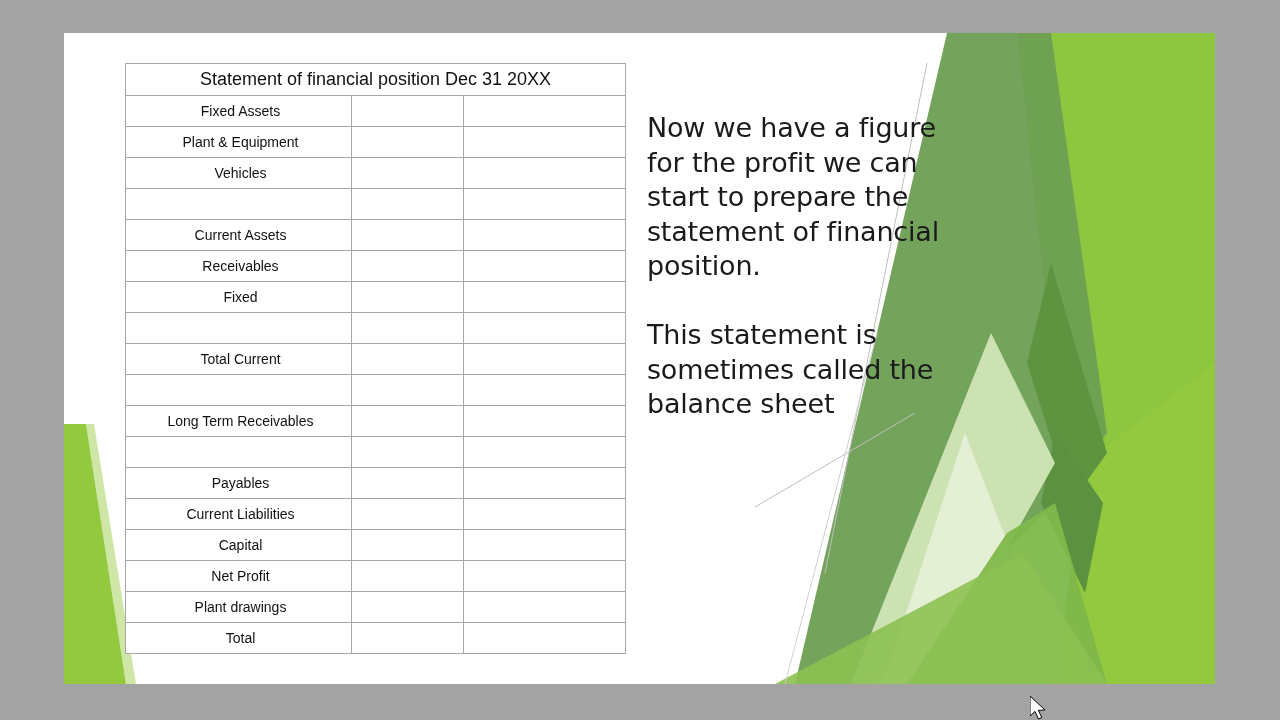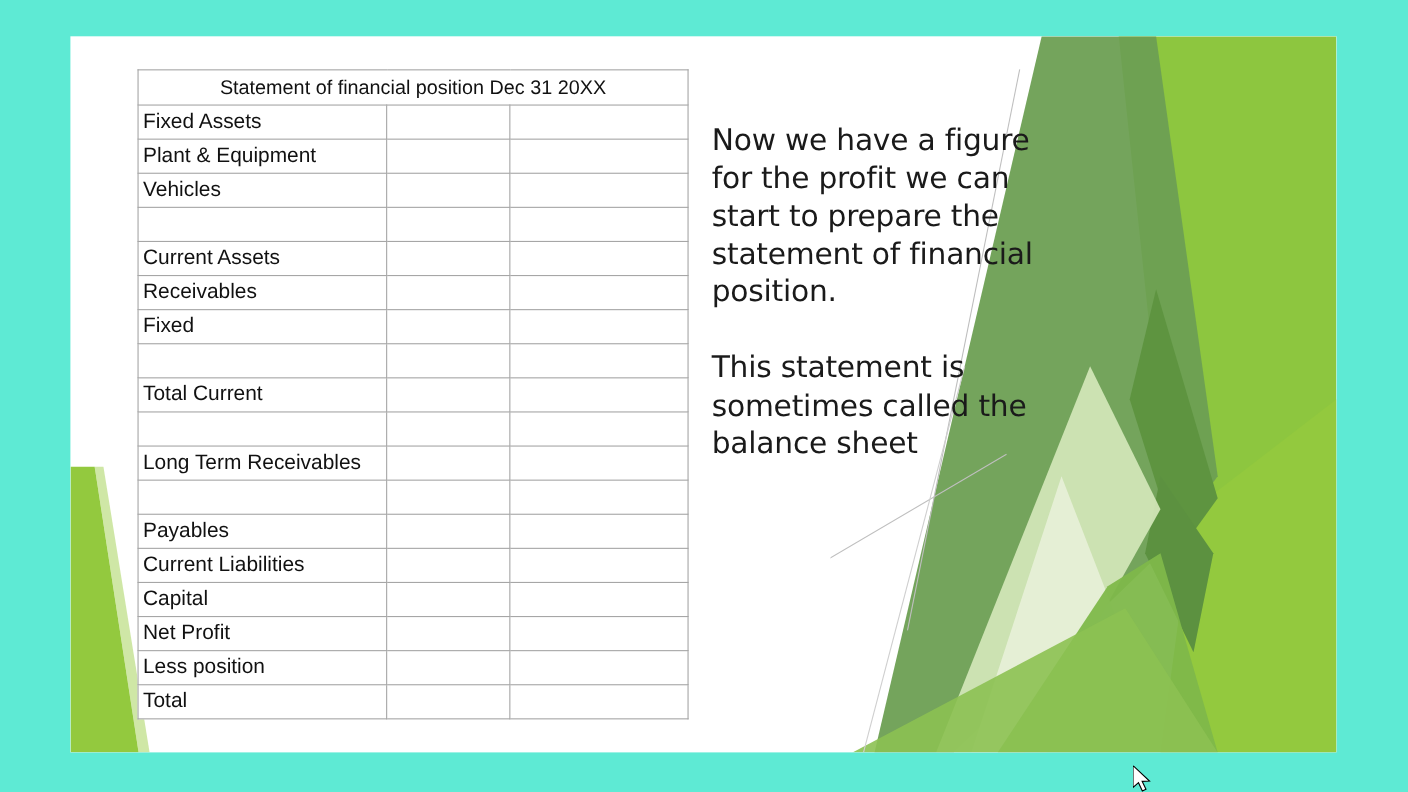--- a/index.html
+++ b/index.html
@@ -12,21 +12,21 @@
     overflow: hidden;
   }
   body {
     font-family: "Liberation Sans", sans-serif;
   }
 
   #slide-stage {
     position: relative;
     width: 1280px;
     height: 720px;
-    background: #5eead4;
+    background: #a3a3a3;
   }
 
   
   #slide-canvas {
     position: absolute;
     left: 64px;
     top: 33px;
     width: 1151px;
     height: 651px;
     background: #ffffff;
@@ -77,25 +77,25 @@
   }
   table.fin-table col.c-label { width: 226px; }
   table.fin-table col.c-mid   { width: 112px; }
   table.fin-table col.c-right { width: 162px; }
 
   table.fin-table th,
   table.fin-table td {
     border: 1px solid #a6a6a6;
     height: 30px;
     padding: 0 0 0 4px;
-    font-size: 19px;
+    font-size: 14px;
     line-height: 30px;
     color: #111111;
     font-weight: normal;
-    text-align: left;
+    text-align: center;
     vertical-align: middle;
     white-space: nowrap;
     overflow: hidden;
   }
   table.fin-table th.table-title {
     text-align: center;
     font-size: 18px;
     padding: 0;
     height: 31px;
     line-height: 31px;
@@ -263,21 +263,21 @@
               <td>Capital</td>
               <td></td>
               <td></td>
             </tr>
             <tr>
               <td>Net Profit</td>
               <td></td>
               <td></td>
             </tr>
             <tr>
-              <td>Less position</td>
+              <td>Plant drawings</td>
               <td></td>
               <td></td>
             </tr>
             <tr>
               <td>Total</td>
               <td></td>
               <td></td>
             </tr>
           </tbody>
       </table>

